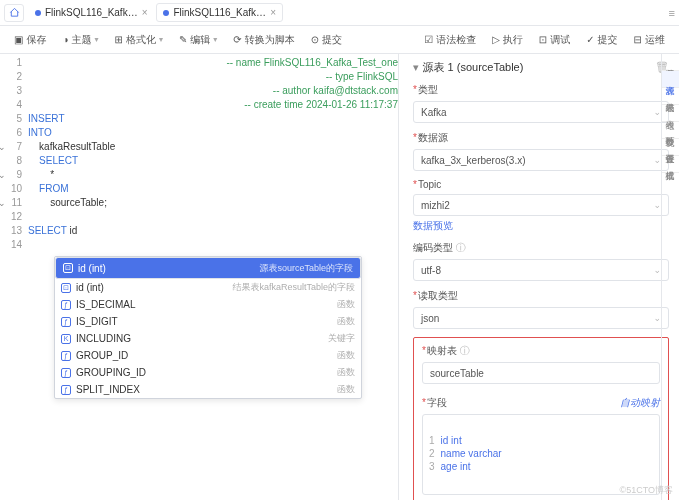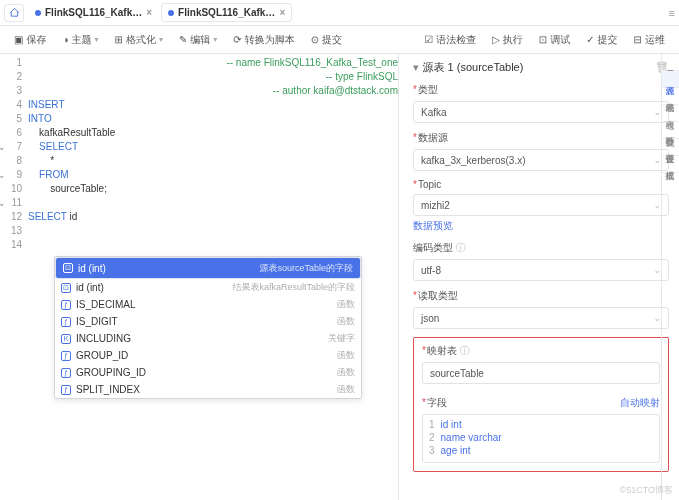--- a/index.html
+++ b/index.html
@@ -1,17 +1,17 @@
 <!DOCTYPE html>
 <html><head>
 <meta charset="utf-8">
 <style>
 * { margin:0; padding:0; box-sizing:border-box; font-family:-apple-system,BlinkMacSystemFont,"Segoe UI",sans-serif; }
 body { background:#fff; font-size:11px; color:#333; width:679px; height:500px; overflow:hidden; position:relative; }
-.top-tabs { height:26px; display:flex; align-items:center; padding:0 4px; border-bottom:1px solid #e5e7eb;font-weight:bold; }
+.top-tabs { height:26px; display:flex; align-items:center; padding:0 4px; border-bottom:1px solid #e5e7eb; }
 .home-btn { width:20px; height:18px; display:flex; align-items:center; justify-content:center; color:#4a72e8; border:1px solid #e5e7eb; border-radius:3px; margin-right:4px; }
 .tab { display:flex; align-items:center; padding:3px 6px; margin-right:2px; border:1px solid transparent; border-radius:3px; gap:4px; font-size:10px; }
 .tab.active { background:#fff; border-color:#e5e7eb; }
 .tab .dot { width:6px; height:6px; border-radius:50%; background:#4a72e8; }
 .tab .close { color:#999; font-size:10px; }
 .burger { margin-left:auto; color:#999; }
 .toolbar { height:28px; display:flex; align-items:center; padding:0 8px; border-bottom:1px solid #e5e7eb; gap:4px; }
 .tbtn { display:flex; align-items:center; gap:3px; padding:2px 6px; font-size:10px; color:#555; }
 .tbtn .chev { font-size:8px; color:#aaa; }
 .tb-right { margin-left:auto; display:flex; gap:4px; }
@@ -46,21 +46,21 @@
 .radio { display:flex; align-items:center; gap:3px; }
 .radio .r { width:10px; height:10px; border-radius:50%; border:1px solid #ccc; display:flex; align-items:center; justify-content:center; }
 .radio.on .r { border-color:#4a72e8; }
 .radio.on .r::after { content:""; width:5px; height:5px; background:#4a72e8; border-radius:50%; }
 .sel { height:22px; border:1px solid #e0e3e8; border-radius:3px; display:flex; align-items:center; padding:0 7px; font-size:10px; color:#555; justify-content:space-between; }
 .sel .chev { color:#bbb; font-size:9px; }
 .link { color:#4a72e8; font-size:10px; margin-top:3px; display:inline-block; }
 .red-box { border:1.5px solid #e05050; border-radius:2px; padding:6px 8px 8px; margin-top:2px; }
 .fields-row { font-size:10px; color:#4a72e8; margin-bottom:2px; }
 .fields-row .n { color:#aaa; margin-right:6px; }
-.auto-link { float:right; color:#4a72e8; font-size:10px; }
+.auto-link { float:right; color:#4a72e8; font-size:10px;font-style:italic; }
 .right-rail { position:absolute; right:0; top:54px; width:18px; border-left:1px solid #e5e7eb; height:calc(500px - 54px); display:flex; flex-direction:column; }
 .rail-item { writing-mode:vertical-rl; font-size:9px; padding:8px 3px; color:#888; border-bottom:1px solid #eee; text-align:center; }
 .rail-item.active { color:#4a72e8; background:#f0f4ff; }
 .watermark { position:absolute; right:6px; bottom:3px; font-size:9px; color:#ccc; }
 </style>
 </head>
 <body>
 
 <div class="top-tabs">
   <div class="home-btn">
@@ -113,20 +113,21 @@
           <div class="ln">10</div>
         <div class="ln fold">11</div>
           <div class="ln">12</div>
           <div class="ln">13</div>
           <div class="ln">14</div>
       </div>
       <div class="code">
         <div class="line c-comment">-- name FlinkSQL116_Kafka_Test_one</div>
         <div class="line c-comment">-- type FlinkSQL</div>
         <div class="line c-comment">-- author kaifa@dtstack.com</div>
+        <div class="line c-comment">-- create time 2024-01-26 11:17:37</div>
         <div class="line c-kw">INSERT</div>
         <div class="line c-kw">INTO</div>
         <div class="line c-id">    kafkaResultTable</div>
         <div class="line c-kw">    SELECT</div>
         <div class="line c-id">        *</div>
         <div class="line c-kw">    FROM</div>
         <div class="line c-id">        sourceTable;</div>
         <div class="line"></div>
         <div class="line"><span class="c-kw">SELECT</span><span class="c-id"> id</span></div>
       </div>
@@ -225,21 +226,21 @@
     </div>
 
     <div class="red-box">
       <div class="field" style="margin-bottom:12px">
         <div class="flabel"><span class="req">*</span><span>映射表</span> <span style="color:#bbb">ⓘ</span></div>
         <div class="sel">
             <span>sourceTable</span>
           </div>
       </div>
       <div class="flabel"><span class="req">*</span><span>字段</span><span class="auto-link">自动映射</span></div>
-      <div style="border:1px solid #e0e3e8;border-radius:3px;padding:4px 6px">
+      <div style="border:1px solid #e0e3e8;border-radius:3px;padding:20px 6px">
         <div class="fields-row"><span class="n">1</span><span>id int</span></div>
         <div class="fields-row"><span class="n">2</span><span>name varchar</span></div>
         <div class="fields-row"><span class="n">3</span><span>age int</span></div>
       </div>
     </div>
   </div>
 </div>
 
 <div class="right-rail">
   <div class="rail-item">任务详情</div>

